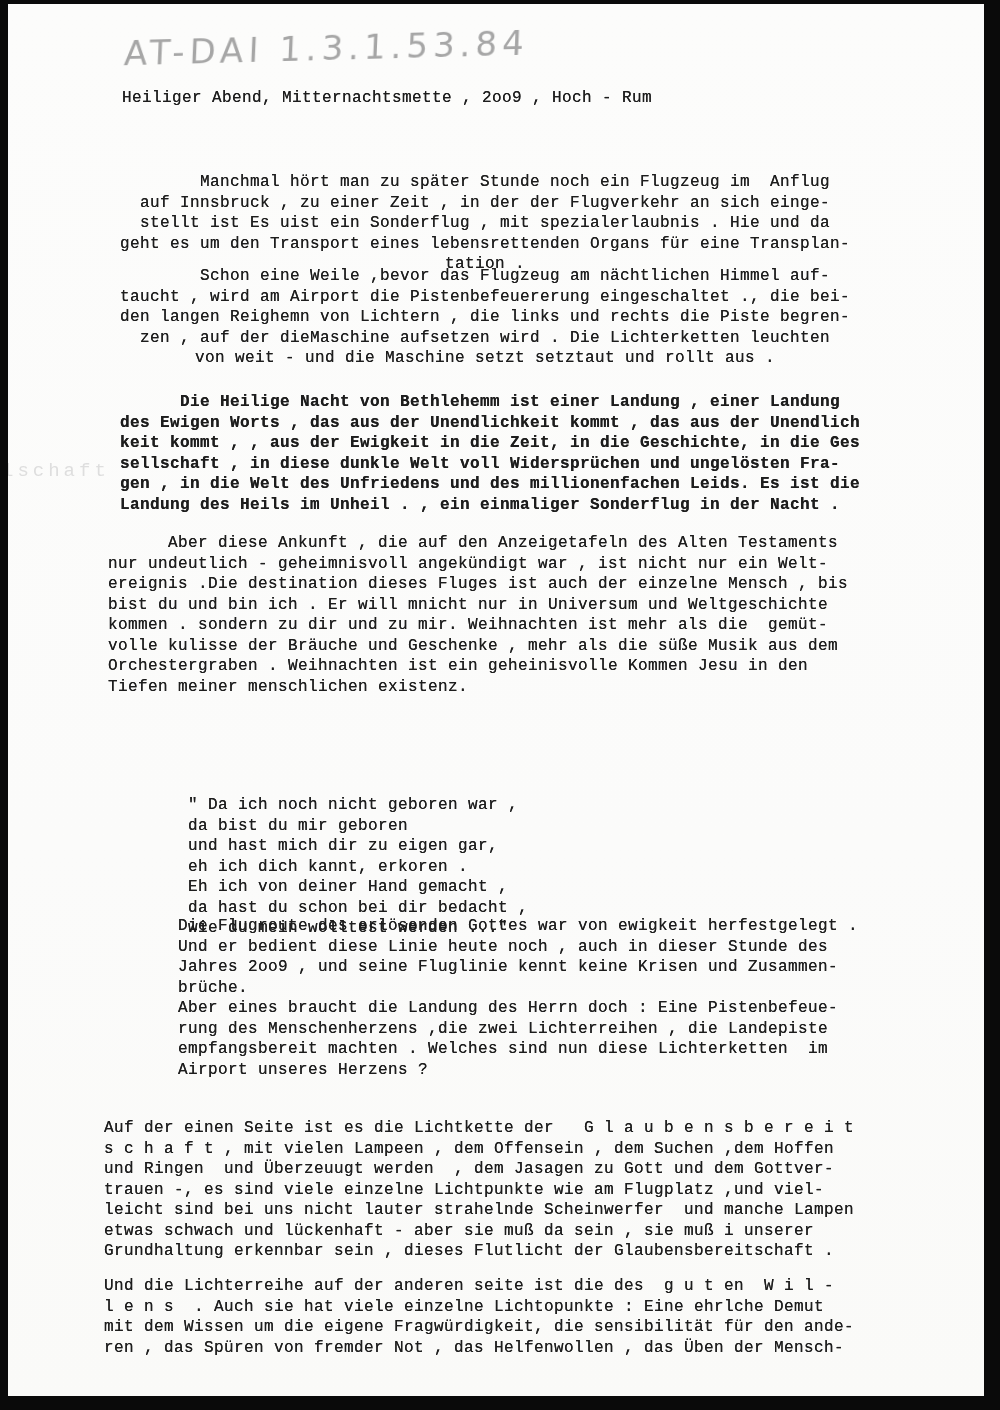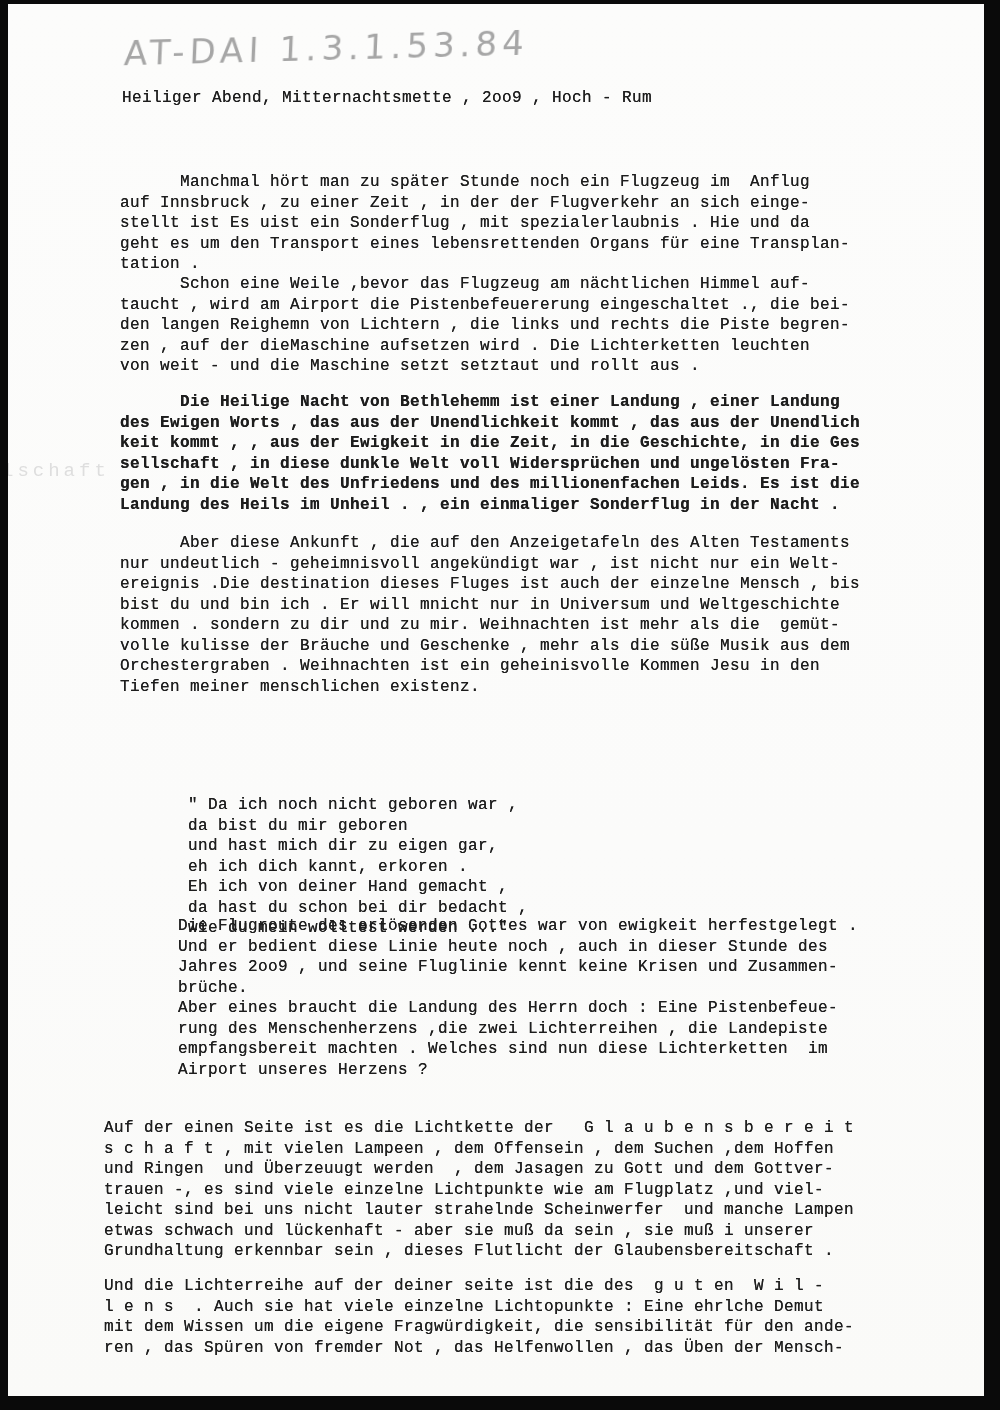--- a/index.html
+++ b/index.html
@@ -54,40 +54,40 @@
 </style>
 </head>
 <body>
 
 <div class="page">
 
   <div class="handwriting">AT-DAI 1.3.1.53.84</div>
 
   <pre class="typed doc-title">Heiliger Abend, Mitternachtsmette , 2oo9 , Hoch - Rum</pre>
 
-  <pre class="typed" style="left:120px; top:172px;">      Manchmal hört man zu später Stunde noch ein Flugzeug im  Anflug
+  <pre class="typed" style="left:120px; top:172px;text-align:center;">      Manchmal hört man zu später Stunde noch ein Flugzeug im  Anflug
 auf Innsbruck , zu einer Zeit , in der der Flugverkehr an sich einge-
 stellt ist Es uist ein Sonderflug , mit spezialerlaubnis . Hie und da
 geht es um den Transport eines lebensrettenden Organs für eine Transplan-
 tation .</pre>
 
-  <pre class="typed" style="left:120px; top:274px;">      Schon eine Weile ,bevor das Flugzeug am nächtlichen Himmel auf-
+  <pre class="typed" style="left:120px; top:266px;text-align:center;">      Schon eine Weile ,bevor das Flugzeug am nächtlichen Himmel auf-
 taucht , wird am Airport die Pistenbefeuererung eingeschaltet ., die bei-
 den langen Reighemn von Lichtern , die links und rechts die Piste begren-
 zen , auf der dieMaschine aufsetzen wird . Die Lichterketten leuchten
 von weit - und die Maschine setzt setztaut und rollt aus .</pre>
 
   <pre class="typed" style="left:120px; top:392px;font-weight:bold;">      Die Heilige Nacht von Bethlehemm ist einer Landung , einer Landung
 des Ewigen Worts , das aus der Unendlichkeit kommt , das aus der Unendlich
 keit kommt , , aus der Ewigkeit in die Zeit, in die Geschichte, in die Ges
 sellschaft , in diese dunkle Welt voll Widersprüchen und ungelösten Fra-
 gen , in die Welt des Unfriedens und des millionenfachen Leids. Es ist die
 Landung des Heils im Unheil . , ein einmaliger Sonderflug in der Nacht .</pre>
 
-  <pre class="typed" style="left:120px; top:533px;">      Aber diese Ankunft , die auf den Anzeigetafeln des Alten Testaments
+  <pre class="typed" style="left:108px; top:533px;">      Aber diese Ankunft , die auf den Anzeigetafeln des Alten Testaments
 nur undeutlich - geheimnisvoll angekündigt war , ist nicht nur ein Welt-
 ereignis .Die destination dieses Fluges ist auch der einzelne Mensch , bis
 bist du und bin ich . Er will mnicht nur in Universum und Weltgeschichte
 kommen . sondern zu dir und zu mir. Weihnachten ist mehr als die  gemüt-
 volle kulisse der Bräuche und Geschenke , mehr als die süße Musik aus dem
 Orchestergraben . Weihnachten ist ein geheinisvolle Kommen Jesu in den
 Tiefen meiner menschlichen existenz.</pre>
 
 
   <pre class="typed" style="left:188px; top:795px;">" Da ich noch nicht geboren war ,
@@ -108,21 +108,21 @@
 Airport unseres Herzens ?</pre>
 
   <pre class="typed" style="left:104px; top:1118px;">Auf der einen Seite ist es die Lichtkette der   G l a u b e n s b e r e i t
 s c h a f t , mit vielen Lampeen , dem Offensein , dem Suchen ,dem Hoffen
 und Ringen  und Überzeuugt werden  , dem Jasagen zu Gott und dem Gottver-
 trauen -, es sind viele einzelne Lichtpunkte wie am Flugplatz ,und viel-
 leicht sind bei uns nicht lauter strahelnde Scheinwerfer  und manche Lampen
 etwas schwach und lückenhaft - aber sie muß da sein , sie muß i unserer
 Grundhaltung erkennbar sein , dieses Flutlicht der Glaubensbereitschaft .</pre>
 
-  <pre class="typed" style="left:104px; top:1276px;">Und die Lichterreihe auf der deiner seite ist die des  g u t en  W i l -
+  <pre class="typed" style="left:104px; top:1276px;">Und die Lichterreihe auf der anderen seite ist die des  g u t en  W i l -
 l e n s  . Auch sie hat viele einzelne Lichtopunkte : Eine ehrlche Demut
 mit dem Wissen um die eigene Fragwürdigkeit, die sensibilität für den ande-
 ren , das Spüren von fremder Not , das Helfenwollen , das Üben der Mensch-</pre>
 
   <div class="ghost">lschaft</div>
 
   <div class="edge edge-left"></div>
   <div class="edge edge-top"></div>
   <div class="edge edge-right"></div>
   <div class="edge edge-bottom"></div>

